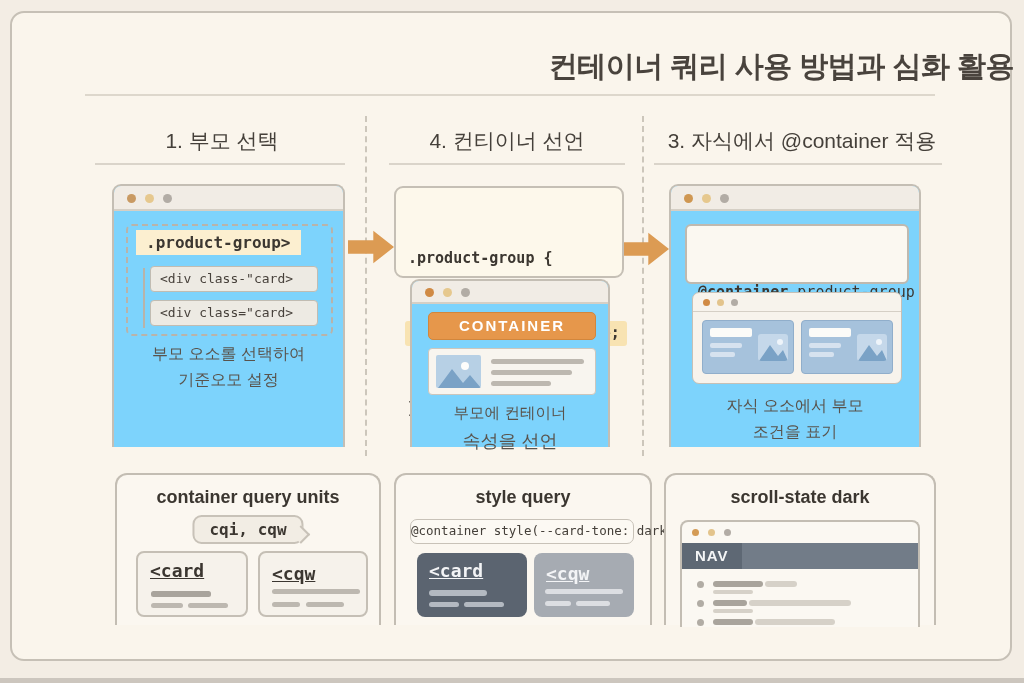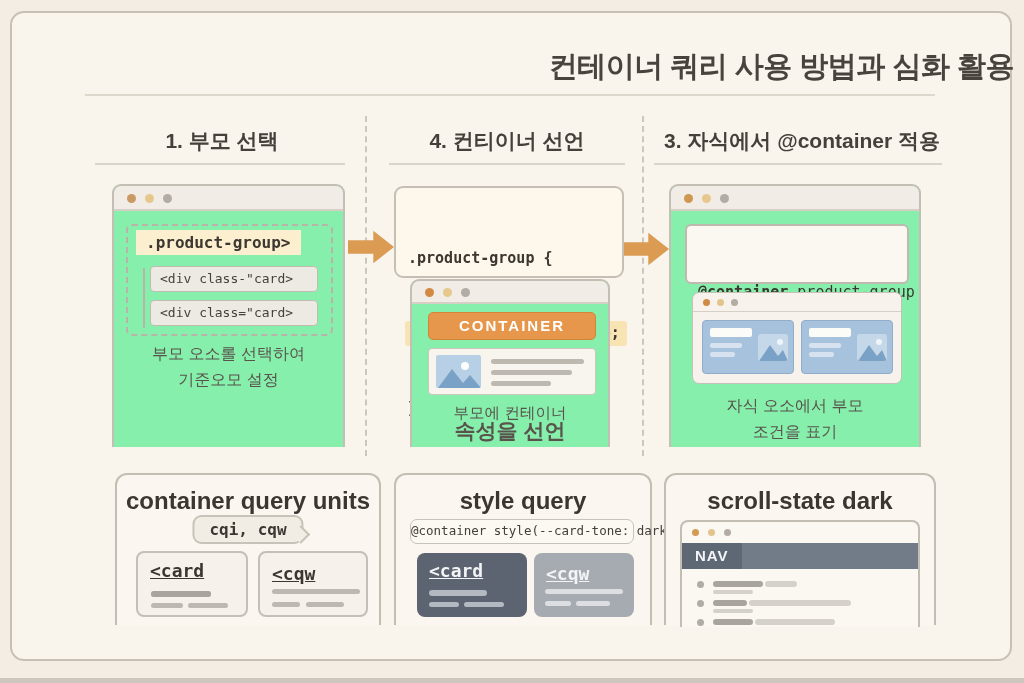--- a/index.html
+++ b/index.html
@@ -10,34 +10,34 @@
            background:#faf5ec; border:2px solid #c6c0b6; border-radius:14px; }
   .bottom-strip { position:absolute; left:0; bottom:0; width:1024px; height:5px; background:#aba69e; opacity:.55; }
 
   .abs { position:absolute; }
 
   
   .title { left:0; top:34px; width:1002px; text-align:right; font-size:29px; font-weight:700; color:#49433d; letter-spacing:-0.5px; }
   .title-rule { left:73px; top:81px; width:850px; border-top:2px solid #ddd7cc; }
 
   
-  .step-header { top:113px; height:30px; font-size:21px; font-weight:700; color:#45403a; text-align:center; line-height:30px; }
+  .step-header { top:113px; height:30px; font-size:21px; font-weight:400; color:#45403a; text-align:center; line-height:30px; }
   .h1 { left:80px; width:260px; } .h2 { left:375px; width:240px; } .h3 { left:640px; width:300px; }
   .step-rule { top:150px; border-top:2px solid #dad4ca; }
   .r1 { left:83px; width:250px; } .r2 { left:377px; width:236px; } .r3 { left:642px; width:288px; }
 
   .divider { top:103px; height:340px; border-left:2px dashed #ccc6bb; }
   .d1 { left:353px; } .d2 { left:630px; }
 
   .arrow { width:46px; height:34px; background:#dc9b53;
            clip-path: polygon(0 30%, 55% 30%, 55% 2%, 100% 50%, 55% 98%, 55% 70%, 0 70%); }
   .a1 { left:336px; top:217px; } .a2 { left:611px; top:219px; }
 
   
-  .bwin { background:#86efac; border:2px solid #c4beb4; border-bottom:none; border-radius:9px 9px 0 0; }
+  .bwin { background:#7dd3fc; border:2px solid #c4beb4; border-bottom:none; border-radius:9px 9px 0 0; }
   .bhead { position:absolute; left:0; top:0; right:0; height:25px; background:#f1ece5;
            border-bottom:2px solid #d5cfc5; border-radius:7px 7px 0 0; }
   .dot { position:absolute; top:8px; width:9px; height:9px; border-radius:50%; }
   .dot.da { left:13px; background:#c99a63; } .dot.db { left:31px; background:#e6c88e; } .dot.dc { left:49px; background:#b2aca5; }
 
   
   .w1 { left:100px; top:171px; width:233px; height:263px; }
   .dashed-box { left:12px; top:38px; width:207px; height:112px; border:2px dashed #b9b3a9; border-radius:6px; }
   .selector { left:22px; top:44px; background:#fcefd0; padding:3px 10px; font-family:"DejaVu Sans Mono", monospace;
               font-weight:700; font-size:16px; color:#3c3731; }
@@ -71,21 +71,21 @@
   .sdot.da { left:10px; background:#d08a44; } .sdot.db { left:24px; background:#e3c48c; } .sdot.dc { left:38px; background:#b2aca5; }
   .blue-card { top:27px; width:92px; height:54px; background:#a6c2dc; border:1.5px solid #90aecb; border-radius:4px; }
   .bc1 { left:9px; } .bc2 { left:108px; }
   .wline { position:absolute; background:#fbfbf8; border-radius:2px; }
   .blite { position:absolute; background:#d6e2ef; border-radius:2px; }
   .blue-img { position:absolute; right:5px; top:13px; width:30px; height:27px; background:#c5d8ea; border-radius:3px; overflow:hidden; }
 
   
   .adv-box { top:460px; height:152px; background:#fbf7f0; border:2px solid #c3bdb3; border-bottom:none; border-radius:12px 12px 0 0; }
   .b1 { left:103px; width:266px; } .b2 { left:382px; width:258px; } .b3 { left:652px; width:272px; }
-  .adv-title { position:absolute; top:12px; width:100%; text-align:center; font-size:24px; font-weight:700; color:#3b3630; }
+  .adv-title { position:absolute; top:12px; width:100%; text-align:center; font-size:18px; font-weight:700; color:#3b3630; }
 
   .badge { position:absolute; left:50%; transform:translateX(-50%); top:40px; background:#f2ede4; border:2px solid #c8c2b8;
            border-radius:9px; padding:3px 15px; font-family:"DejaVu Sans Mono", monospace; font-weight:700; font-size:16px; color:#3c3731; }
   .badge::after { content:""; position:absolute; right:-6px; top:11px; width:11px; height:11px; background:#f2ede4;
                   border-right:2px solid #c8c2b8; border-bottom:2px solid #c8c2b8; transform:rotate(-45deg); }
 
   .unit-card { position:absolute; top:76px; background:#f6f2eb; border:2px solid #c5bfb5; border-radius:8px; height:66px; }
   .uc1 { left:19px; width:112px; } .uc2 { left:141px; width:110px; }
   .card-label { position:absolute; left:12px; top:7px; font-family:"DejaVu Sans Mono", monospace; font-weight:700; color:#3b3630;text-decoration:underline; }
   .lbl-lg { font-size:18px; } .lbl-sm { font-size:18px; top:10px; }
@@ -162,21 +162,21 @@
         <svg width="45" height="33" viewBox="0 0 45 33">
           <circle cx="29" cy="11" r="4" fill="#fdfdfb"></circle>
           <polygon points="2,33 16,14 27,28 34,20 45,33" fill="#7aa2c6"></polygon>
         </svg>
       </div>
       <div class="abs gline" style="left:62px; top:10px; width:93px;"></div>
       <div class="abs gline" style="left:62px; top:21px; width:81px;"></div>
       <div class="abs gline" style="left:62px; top:32px; width:60px;"></div>
     </div>
     <div class="abs caption" style="top:122px; font-size:15.5px;">부모에 컨테이너</div>
-    <div class="abs caption" style="top:136px; font-size:21px;font-weight:bold;">속성을 선언</div>
+    <div class="abs caption" style="top:148px; font-size:18px;">속성을 선언</div>
   </div>
 
   <div class="abs bwin w3">
     <div class="bhead">
       <span class="dot da"></span>
       <span class="dot db"></span>
       <span class="dot dc"></span>
     </div>
     <div class="abs code-box3">
       <div><b>@container</b><span> product-group</span></div>

